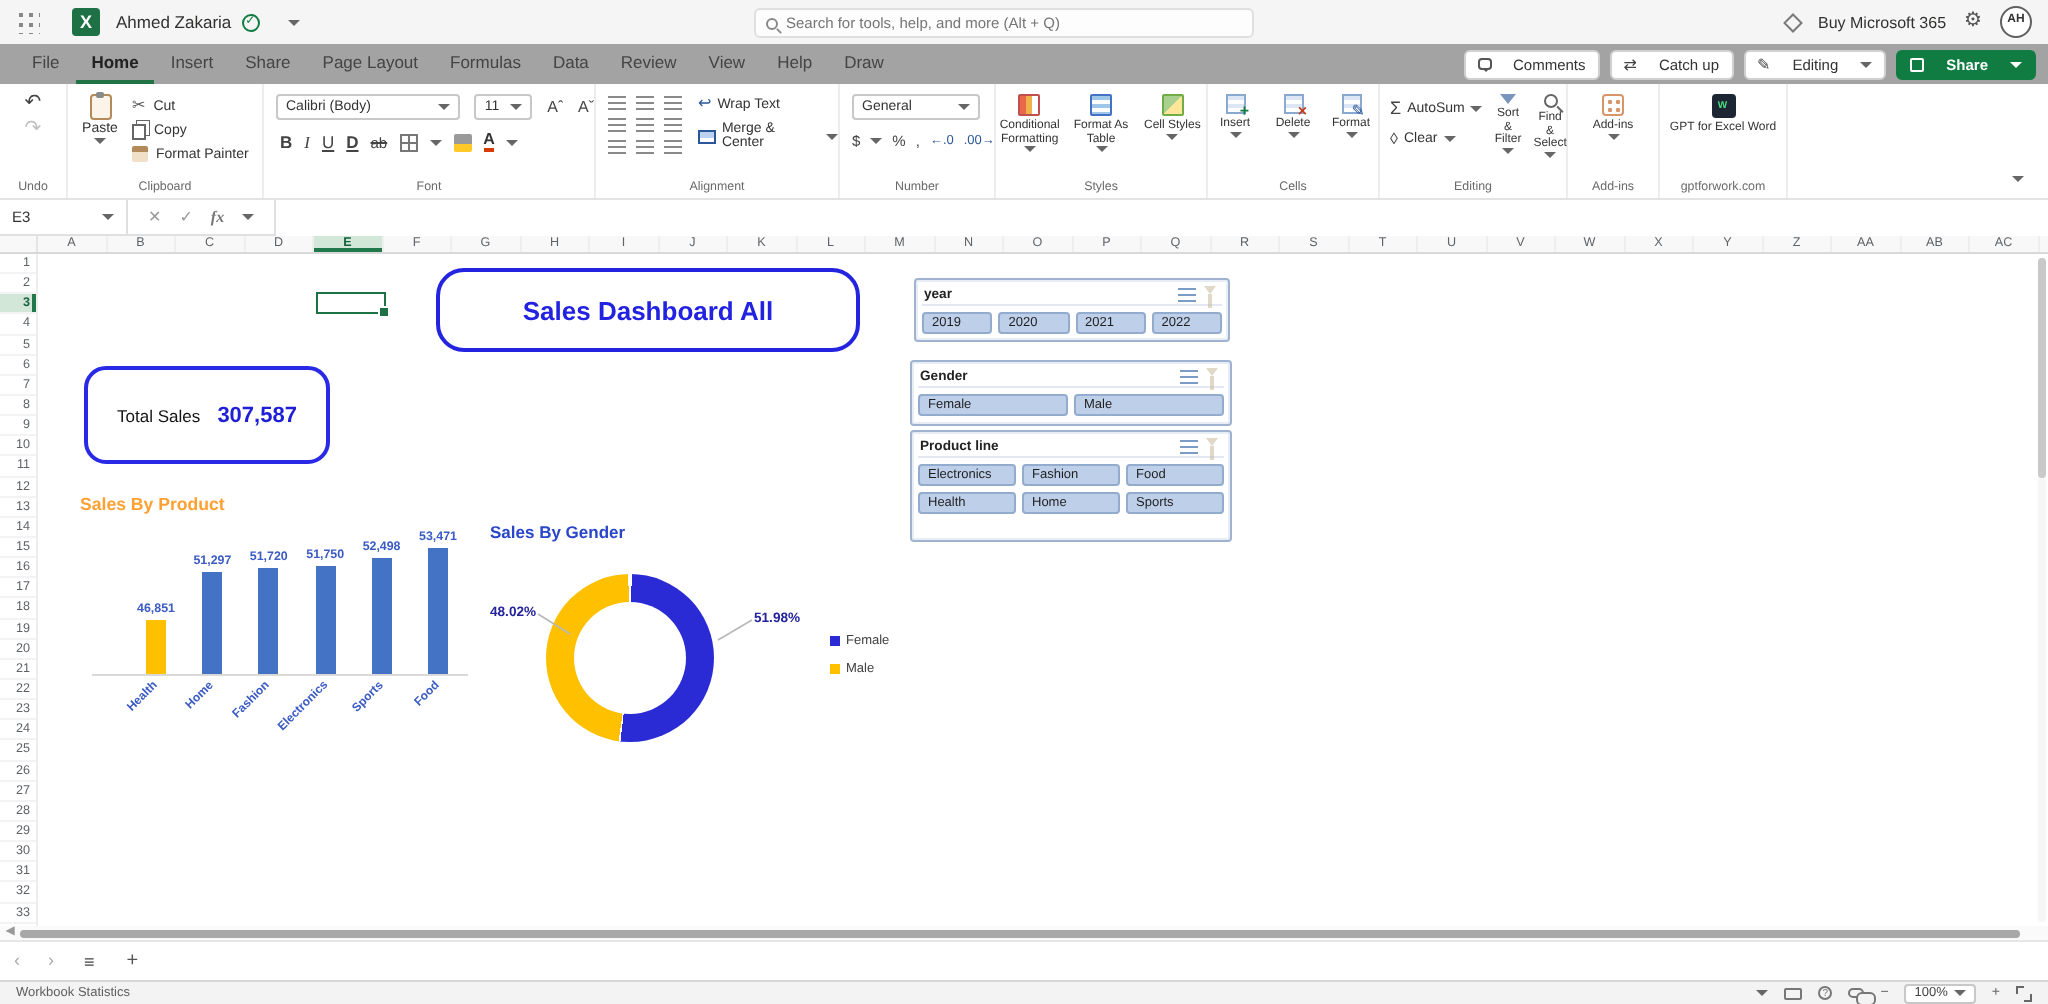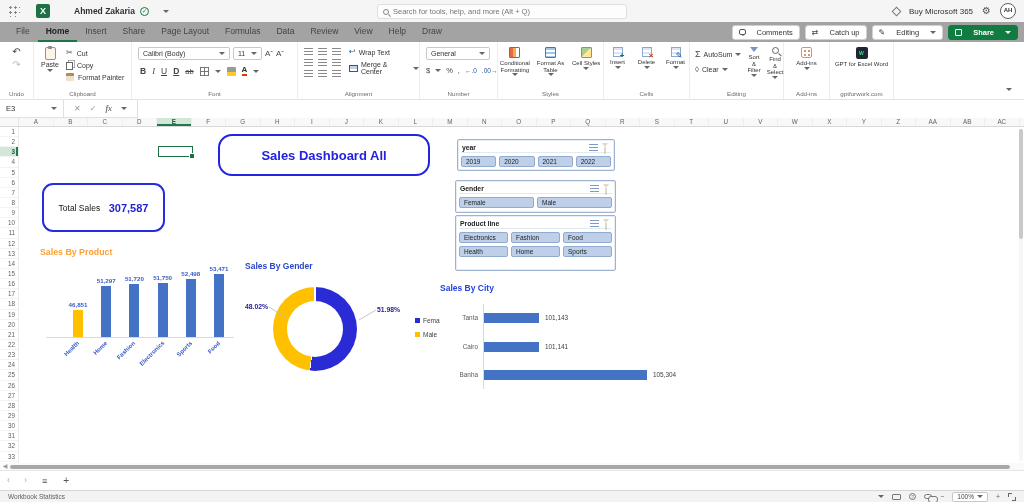--- a/index.html
+++ b/index.html
@@ -7,21 +7,21 @@
   body { font-family:"Liberation Sans","DejaVu Sans",sans-serif; background:#fff; color:#333; }
   .app { position:relative; width:1024px; height:502px; background:#f5f5f5; }
 
   
   .topbar { position:absolute; top:0; left:0; width:1024px; height:22px; background:#f5f5f5; display:flex; align-items:center; }
   .waffle { width:12px; height:12px; margin-left:8px;
     background-image:radial-gradient(circle, #8a8886 1.1px, transparent 1.2px);
     background-size:5px 5px; background-position:0 0; }
   .xl-logo { width:14px; height:14px; margin-left:16px; background:#1e7145; border-radius:2px;
     color:#fff; font-size:9px; font-weight:bold; text-align:center; line-height:14px; }
-  .username { margin-left:24px; font-size:8.5px; color:#323130; font-weight:700; }
+  .username { margin-left:8px; font-size:8.5px; color:#323130; font-weight:400; }
   .saved-ic { width:9px; height:9px; border:1px solid #107c41; border-radius:50%; margin-left:5px;
     color:#107c41; font-size:6px; line-height:7px; text-align:center; }
   .cv { display:inline-block; width:0; height:0; border-left:3px solid transparent; border-right:3px solid transparent; border-top:3.5px solid #666; }
   .tb-cv { margin-left:14px; }
   .searchbox { position:absolute; left:377px; top:4px; width:250px; height:15px; background:#fdfdfd;
     border:1px solid #e1dfdd; border-radius:3px; display:flex; align-items:center; padding:0 5px; }
   .mag { width:6px; height:6px; border:1px solid #888; border-radius:50%; position:relative; flex:none; }
   .mag::after { content:""; position:absolute; width:3px; height:1px; background:#888; transform:rotate(45deg); left:4px; top:5px; }
   .searchbox input { border:0; outline:0; background:transparent; font-size:7.5px; color:#605e5c; margin-left:4px; width:100%; font-family:inherit; }
   .tb-right { position:absolute; right:8px; top:0; height:22px; display:flex; align-items:center; gap:9px; }
@@ -59,21 +59,21 @@
   .paste { width:32px; display:flex; flex-direction:column; align-items:center; gap:1px; }
   .clipb { width:11px; height:13px; border:1px solid #b38a5a; border-radius:2px; background:#fdf4e9; position:relative; }
   .clipb::before { content:""; position:absolute; left:2.5px; top:-2px; width:4px; height:3px; background:#8a8a8a; border-radius:1px; }
   .ptxt { font-size:7px; color:#333; }
   .cliplist { display:flex; flex-direction:column; gap:3px; padding-top:2px; }
   .clrow { display:flex; align-items:center; gap:4px; font-size:7px; color:#333; }
   .cut-ic { font-size:8px; color:#555; line-height:8px; }
   .copy-ic { width:7px; height:8px; border:1px solid #666; background:#fff; box-shadow:2px -2px 0 -0.5px #fff, 2px -2px 0 0 #666; margin-top:2px; }
   .fp-ic { width:8px; height:8px; background:linear-gradient(180deg,#b38a5a 40%,#f0e0c8 40%); border-radius:1px; }
   .g-font { width:166px; }
-  .fr1 { display:flex; gap:3px; padding-left:6px; align-items:center; }
+  .fr1 { display:flex; gap:3px; padding-left:6px; align-items:center;justify-content:space-between; }
   .selbox { height:13px; border:1px solid #c8c8c8; border-radius:2px; background:#fff; display:flex; align-items:center; justify-content:space-between; padding:0 4px; font-size:7px; color:#333; }
   .fname { width:92px; }
   .fsize { width:29px; }
   .fbig { font-size:8px; color:#444; }
   .fr2 { display:flex; gap:6px; padding-left:8px; align-items:center; margin-top:6px; font-size:8.5px; color:#444; }
   .b { font-weight:bold; } .i { font-style:italic; font-family:"Liberation Serif",serif; } .u { text-decoration:underline; }
   .strike { text-decoration:line-through; font-size:7.5px; }
   .brd { width:9px; height:9px; border:1px solid #777; background:
     linear-gradient(#777,#777) center/100% 1px no-repeat,
     linear-gradient(#777,#777) center/1px 100% no-repeat; }
@@ -697,35 +697,20 @@
             <span class="lg-sq" style="background: rgb(43, 43, 213);"></span>
             <span class="lg-tx">Female</span>
           </div>
           <div class="lg-row">
             <span class="lg-sq" style="background: rgb(255, 192, 0);"></span>
             <span class="lg-tx">Male</span>
           </div>
         </div>
     </div>
 
-    <div class="chart chart-city">
-      <div class="c-title cc-title" style="color: rgb(36, 67, 224);">Sales By City</div>
-      <div class="cplot">
-        <div class="caxis"></div>
-      <div class="cname" style="top: 33px;">Tanta</div>
-          <div class="cbar" style="top: 33px; width: 55px; background: rgb(68, 114, 196);"></div>
-          <div class="cval" style="left: 105px; top: 33px;">101,143</div>
-          <div class="cname" style="top: 61.5px;">Cairo</div>
-          <div class="cbar" style="top: 61.5px; width: 55px; background: rgb(68, 114, 196);"></div>
-          <div class="cval" style="left: 105px; top: 61.5px;">101,141</div>
-          <div class="cname" style="top: 90px;">Banha</div>
-          <div class="cbar" style="top: 90px; width: 163px; background: rgb(68, 114, 196);"></div>
-          <div class="cval" style="left: 213px; top: 90px;">105,304</div>
-        </div>
-    </div>
 
     <div class="vscroll">
         <div class="vthumb"></div>
       </div>
   </div>
 
   <div class="hscroll">
     <span class="harrow">◀</span>
     <div class="hthumb"></div>
   </div>

